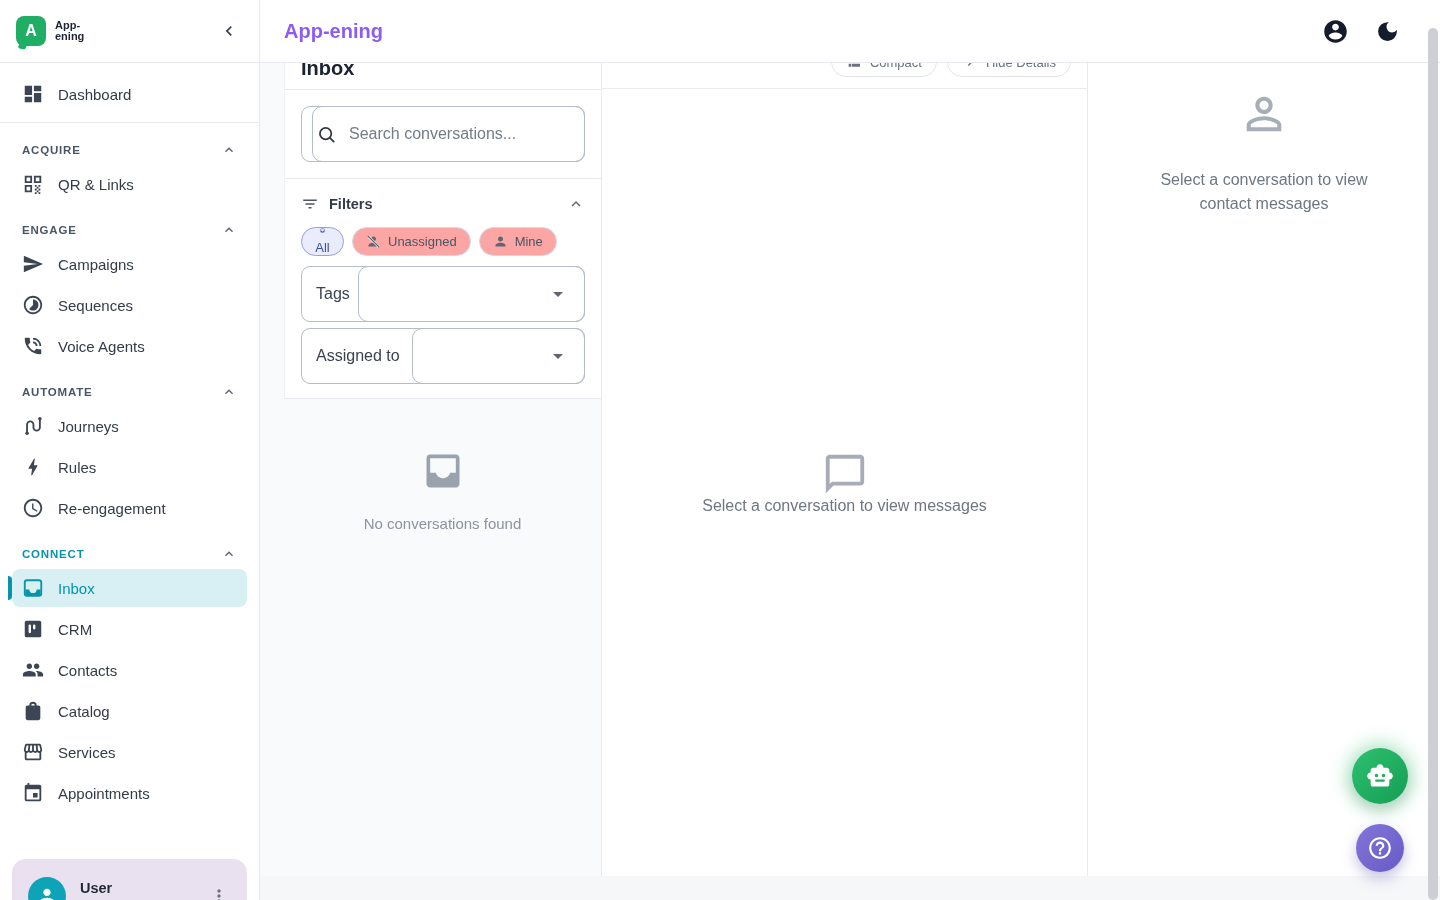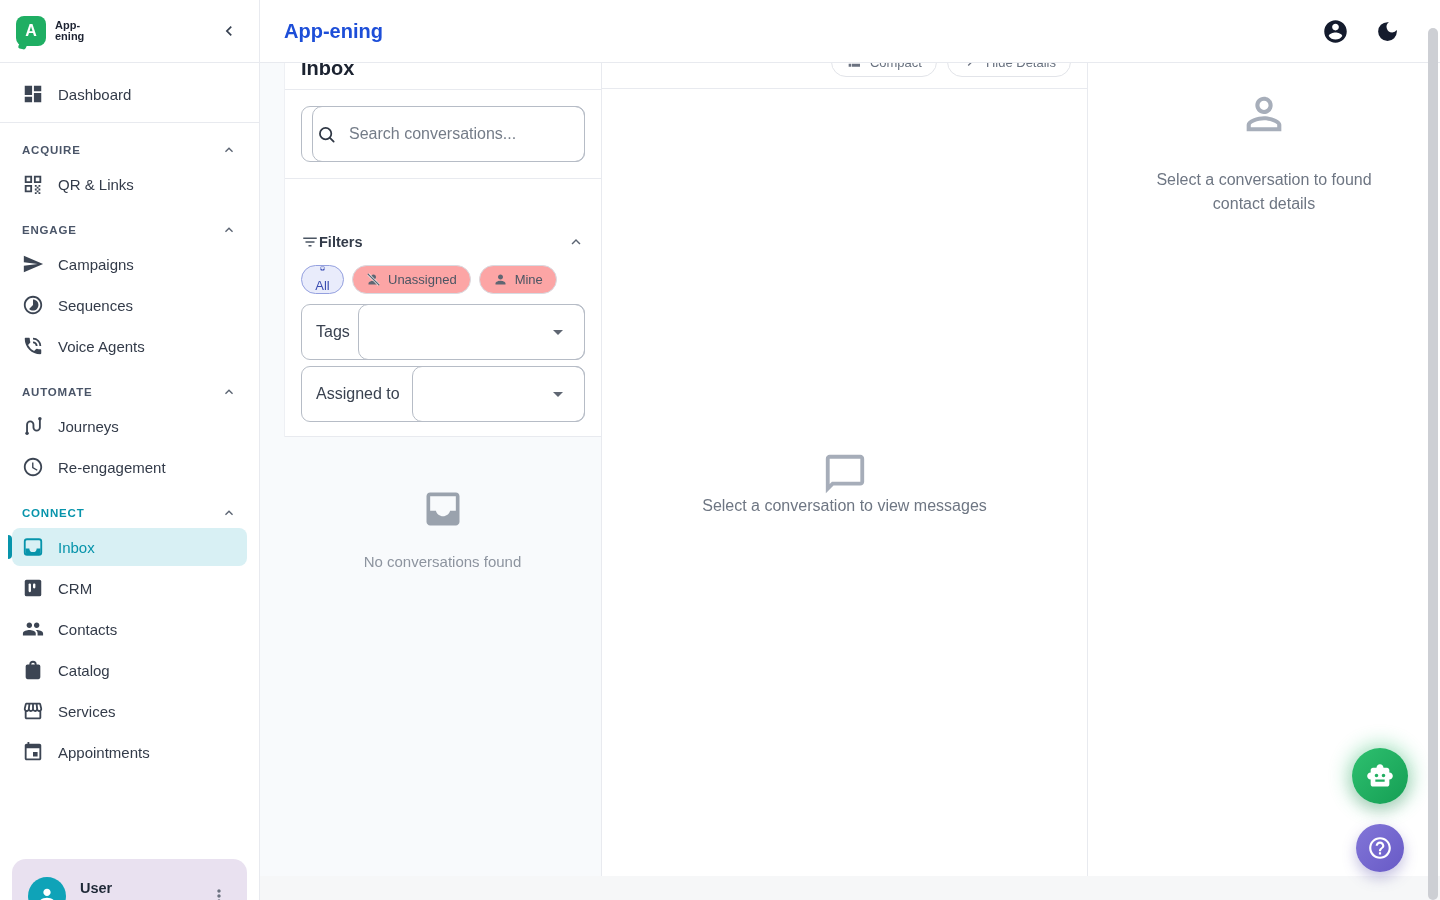--- a/index.html
+++ b/index.html
@@ -26,42 +26,42 @@
   .sbsection .chev { width:16px; height:16px; color:#5b6472; }
   .user-card { position:absolute; left:12px; top:815px; width:235px; height:74px; background:#e9e1f0; border-radius:14px; display:flex; align-items:center; padding:0 14px 0 16px;margin-top:44px; }
   .user-avatar { width:38px; height:38px; border-radius:50%; background:#0fa3b8; display:flex; align-items:center; justify-content:center; color:#fff; flex:none; }
   .user-meta { margin-left:14px; flex:1; }
   .user-name { font-size:14.5px; font-weight:700; color:#1f2937; }
   .user-role { font-size:12.5px; color:#6b7280; margin-top:2px; }
   .user-menu-btn { background:none; border:none; color:#6b7280; cursor:pointer; width:24px; height:24px; }
 
   
   #topbar { position:absolute; left:260px; top:0; right:0; height:63px; background:#fff; border-bottom:1px solid #e8eaef; display:flex; align-items:center; padding:0 34px 0 24px; z-index:4; }
-  .app-title { font-size:20px; font-weight:700; color:#1d4ed8; }
+  .app-title { font-size:20px; font-weight:700; color:#8b5cf6; }
   .topbar-actions { margin-left:auto; display:flex; align-items:center; gap:14px; }
   .icon-btn { width:38px; height:38px; border:none; background:none; display:flex; align-items:center; justify-content:center; color:#141b2d; cursor:pointer; }
 
   
   #main { position:absolute; left:260px; top:63px; right:0; height:813px; display:flex; background:#fafafa; }
 
   
   .conv-panel { width:342px; background:#f8fafc; border-right:1px solid #e8eaef; flex:none; }
   .conv-white { margin-left:24px; background:#fff; border-left:1px solid #eef0f4; }
   .conv-title-wrap { height:26px; overflow:hidden; padding:0 16px; }
   .conv-title { font-size:20px; font-weight:700; color:#1b2230; line-height:26px; margin-top:-8px; }
   .hdivider { height:1px; background:#e8eaef; }
   .search-wrap { padding:16px; }
   .outline-box { position:relative; height:56px; border:1px solid #b6bcc6; border-radius:9px; background:#fff; display:flex; align-items:center; padding:0 14px; }
   .outline-box::after { content:""; position:absolute; top:-1px; bottom:-1px; left:var(--n,10px); right:-1px; border:1px solid #b6bcc6; border-radius:10px; pointer-events:none; }
   .search-box { gap:12px; --n:10px; }
   .search-box .ic { width:21px; height:21px; color:#2f3744; flex:none; }
   .search-input { border:none; outline:none; flex:1; font-size:16px; color:#374151; background:transparent; font-family:inherit; }
   .search-input::placeholder { color:#747c88; }
   .filters-section { padding:10px 16px 14px; border-bottom:1px solid #e8eaef; }
-  .filters-head { display:flex; align-items:center; height:30px; cursor:pointer;margin-top:38px; }
+  .filters-head { display:flex; align-items:center; gap:10px; height:30px; cursor:pointer; }
   .filters-head .ic { width:18px; height:18px; color:#4b5563; }
   .filters-label { font-size:14.5px; font-weight:600; color:#333b49; }
   .filters-head .chev { margin-left:auto; width:18px; height:18px; color:#5b6472; }
   .chips-row { display:flex; gap:8px; margin:8px 0 10px; overflow:hidden; white-space:nowrap; }
   .chip { display:inline-flex; align-items:center; gap:7px; height:29px; padding:0 13px; border:1px solid #d7dbe1; border-radius:15px; background:#fca5a5; font-size:13px; color:#4b5563; flex:none; cursor:pointer; font-family:inherit; }
   .chip .ic { width:15px; height:15px; color:#5f6672; }
   .chip.active { background:#e9ecfb; border-color:#94a0df; color:#3a4cb1;flex-direction:column; }
   .chip.active .ic { color:#4355b9; }
   .selbox { margin-bottom:6px; justify-content:space-between; cursor:pointer; }
   .selbox .sel-label { font-size:16px; color:#3a4250; }
@@ -165,20 +165,26 @@
           <path d="M12 8l-6 6 1.41 1.41L12 10.83l4.59 4.58L18 14z"></path>
         </svg>
     </div>
     <div class="sbitem">
       <svg class="ic" viewBox="0 0 24 24" fill="none">
           <path d="M5.5 20v-9.5a3.5 3.5 0 0 1 7 0v3a3.5 3.5 0 0 0 7 0V4.5" stroke="currentColor" stroke-width="2" stroke-linecap="round"></path>
           <circle cx="5.5" cy="20" r="1.9" fill="currentColor"></circle>
           <circle cx="19.5" cy="4.2" r="1.9" fill="currentColor"></circle>
         </svg>
       <span>Journeys</span>
+    </div>
+    <div class="sbitem">
+      <svg class="ic" viewBox="0 0 24 24" fill="currentColor">
+          <path d="M11 21h-1l1-7H7.5c-.88 0-.33-.75-.31-.78C8.48 10.94 10.42 7.54 13.01 3h1l-1 7h3.51c.4 0 .62.19.4.66C12.97 17.55 11 21 11 21z"></path>
+        </svg>
+      <span>Rules</span>
     </div>
     <div class="sbitem">
       <svg class="ic" viewBox="0 0 24 24" fill="currentColor">
           <path d="M12 2C6.5 2 2 6.5 2 12s4.5 10 10 10 10-4.5 10-10S17.5 2 12 2zm0 18c-4.41 0-8-3.59-8-8s3.59-8 8-8 8 3.59 8 8-3.59 8-8 8zm.5-13H11v6l5.25 3.15.75-1.23-4.5-2.67z"></path>
         </svg>
       <span>Re-engagement</span>
     </div>
 
     <div class="sbsection teal">
       <span>CONNECT</span>
@@ -357,21 +363,21 @@
         </svg>
       <div class="empty-text">Select a conversation to view messages</div>
     </div>
   </section>
 
   <section class="det-panel">
     <div class="det-empty">
       <svg class="ic" viewBox="0 0 24 24" fill="currentColor">
           <path d="M12 5.9c1.16 0 2.1.94 2.1 2.1s-.94 2.1-2.1 2.1S9.9 9.16 9.9 8s.94-2.1 2.1-2.1m0 9c2.97 0 6.1 1.46 6.1 2.1v1.1H5.9V17c0-.64 3.13-2.1 6.1-2.1M12 4C9.79 4 8 5.79 8 8s1.79 4 4 4 4-1.79 4-4-1.79-4-4-4zm0 9c-2.67 0-8 1.34-8 4v3h16v-3c0-2.66-5.33-4-8-4z"></path>
         </svg>
-      <div class="det-empty-text">Select a conversation to found contact details</div>
+      <div class="det-empty-text">Select a conversation to view contact messages</div>
     </div>
   </section>
 </main>
 
 <button class="fab fab-assistant">
   <svg class="ic" viewBox="0 0 24 24" fill="currentColor">
       <path d="M20 9V7c0-1.1-.9-2-2-2h-3c0-1.66-1.34-3-3-3S9 3.34 9 5H6c-1.1 0-2 .9-2 2v2c-1.66 0-3 1.34-3 3s1.34 3 3 3v4c0 1.1.9 2 2 2h12c1.1 0 2-.9 2-2v-4c1.66 0 3-1.34 3-3s-1.34-3-3-3zM7.5 11.5c0-.83.67-1.5 1.5-1.5s1.5.67 1.5 1.5S9.83 13 9 13s-1.5-.67-1.5-1.5zM16 17H8v-2h8v2zm-1-4c-.83 0-1.5-.67-1.5-1.5S14.17 10 15 10s1.5.67 1.5 1.5S15.83 13 15 13z"></path>
     </svg>
 </button>
 <button class="fab fab-help">

